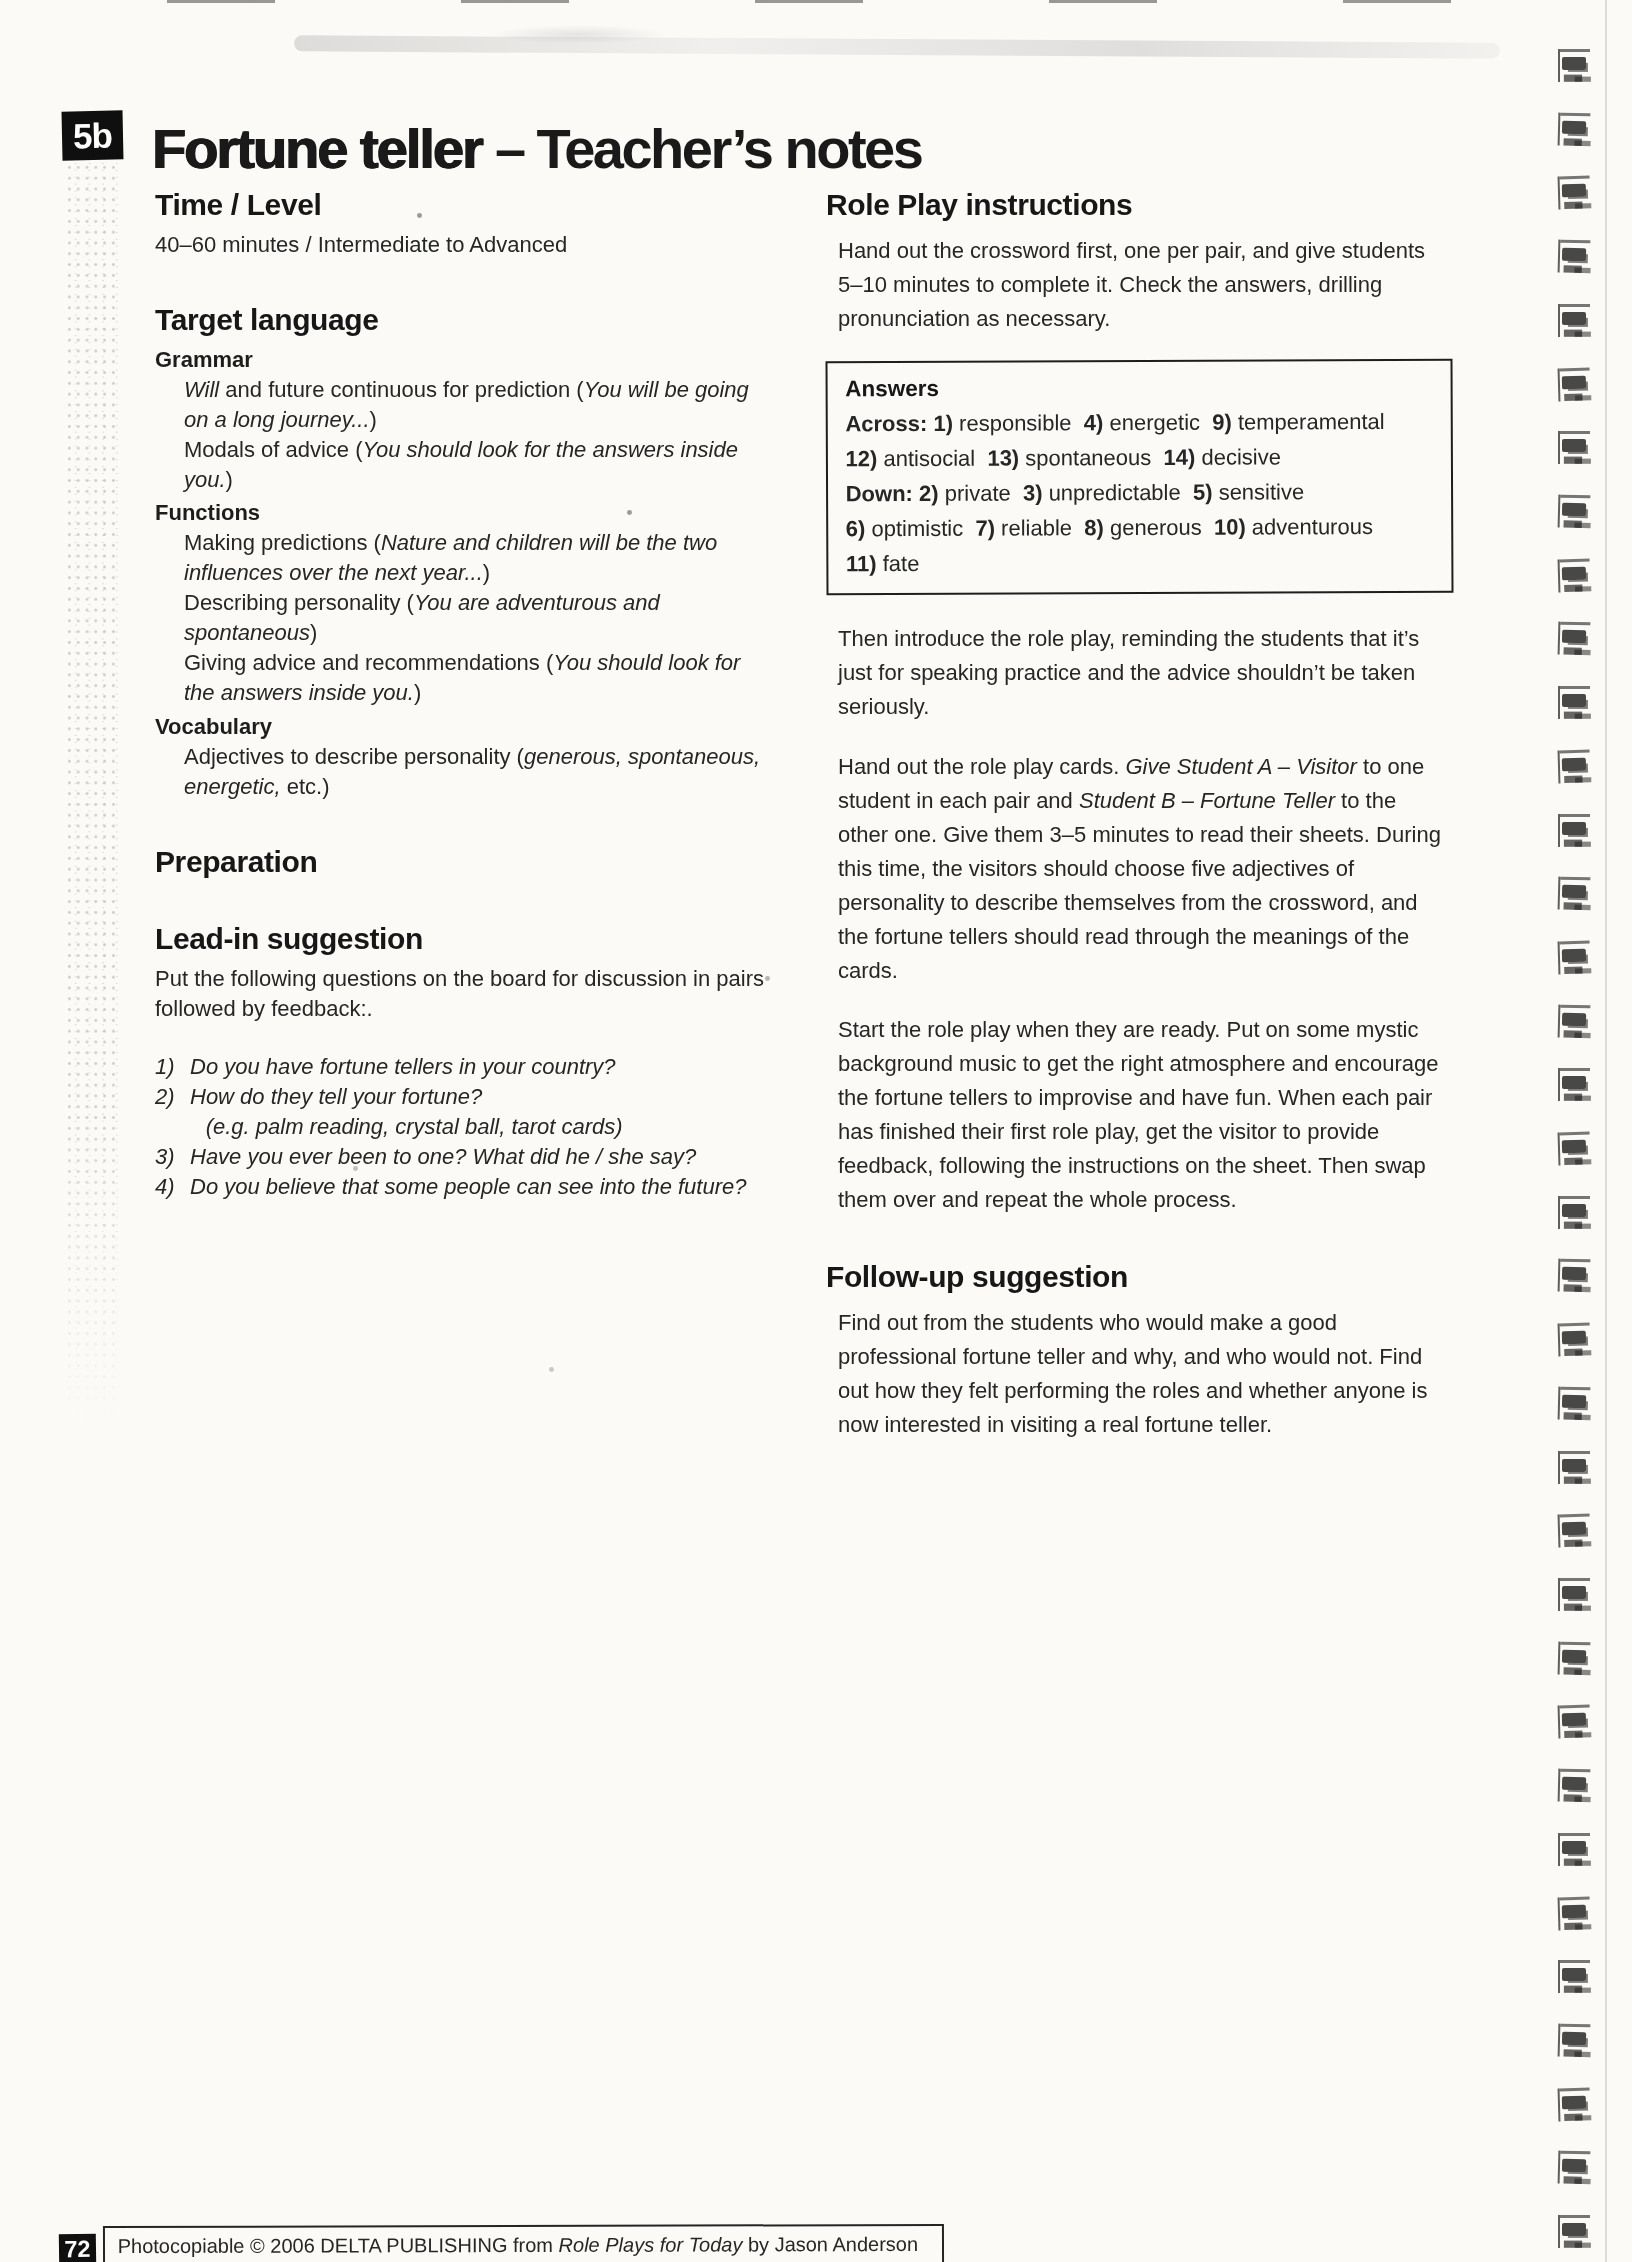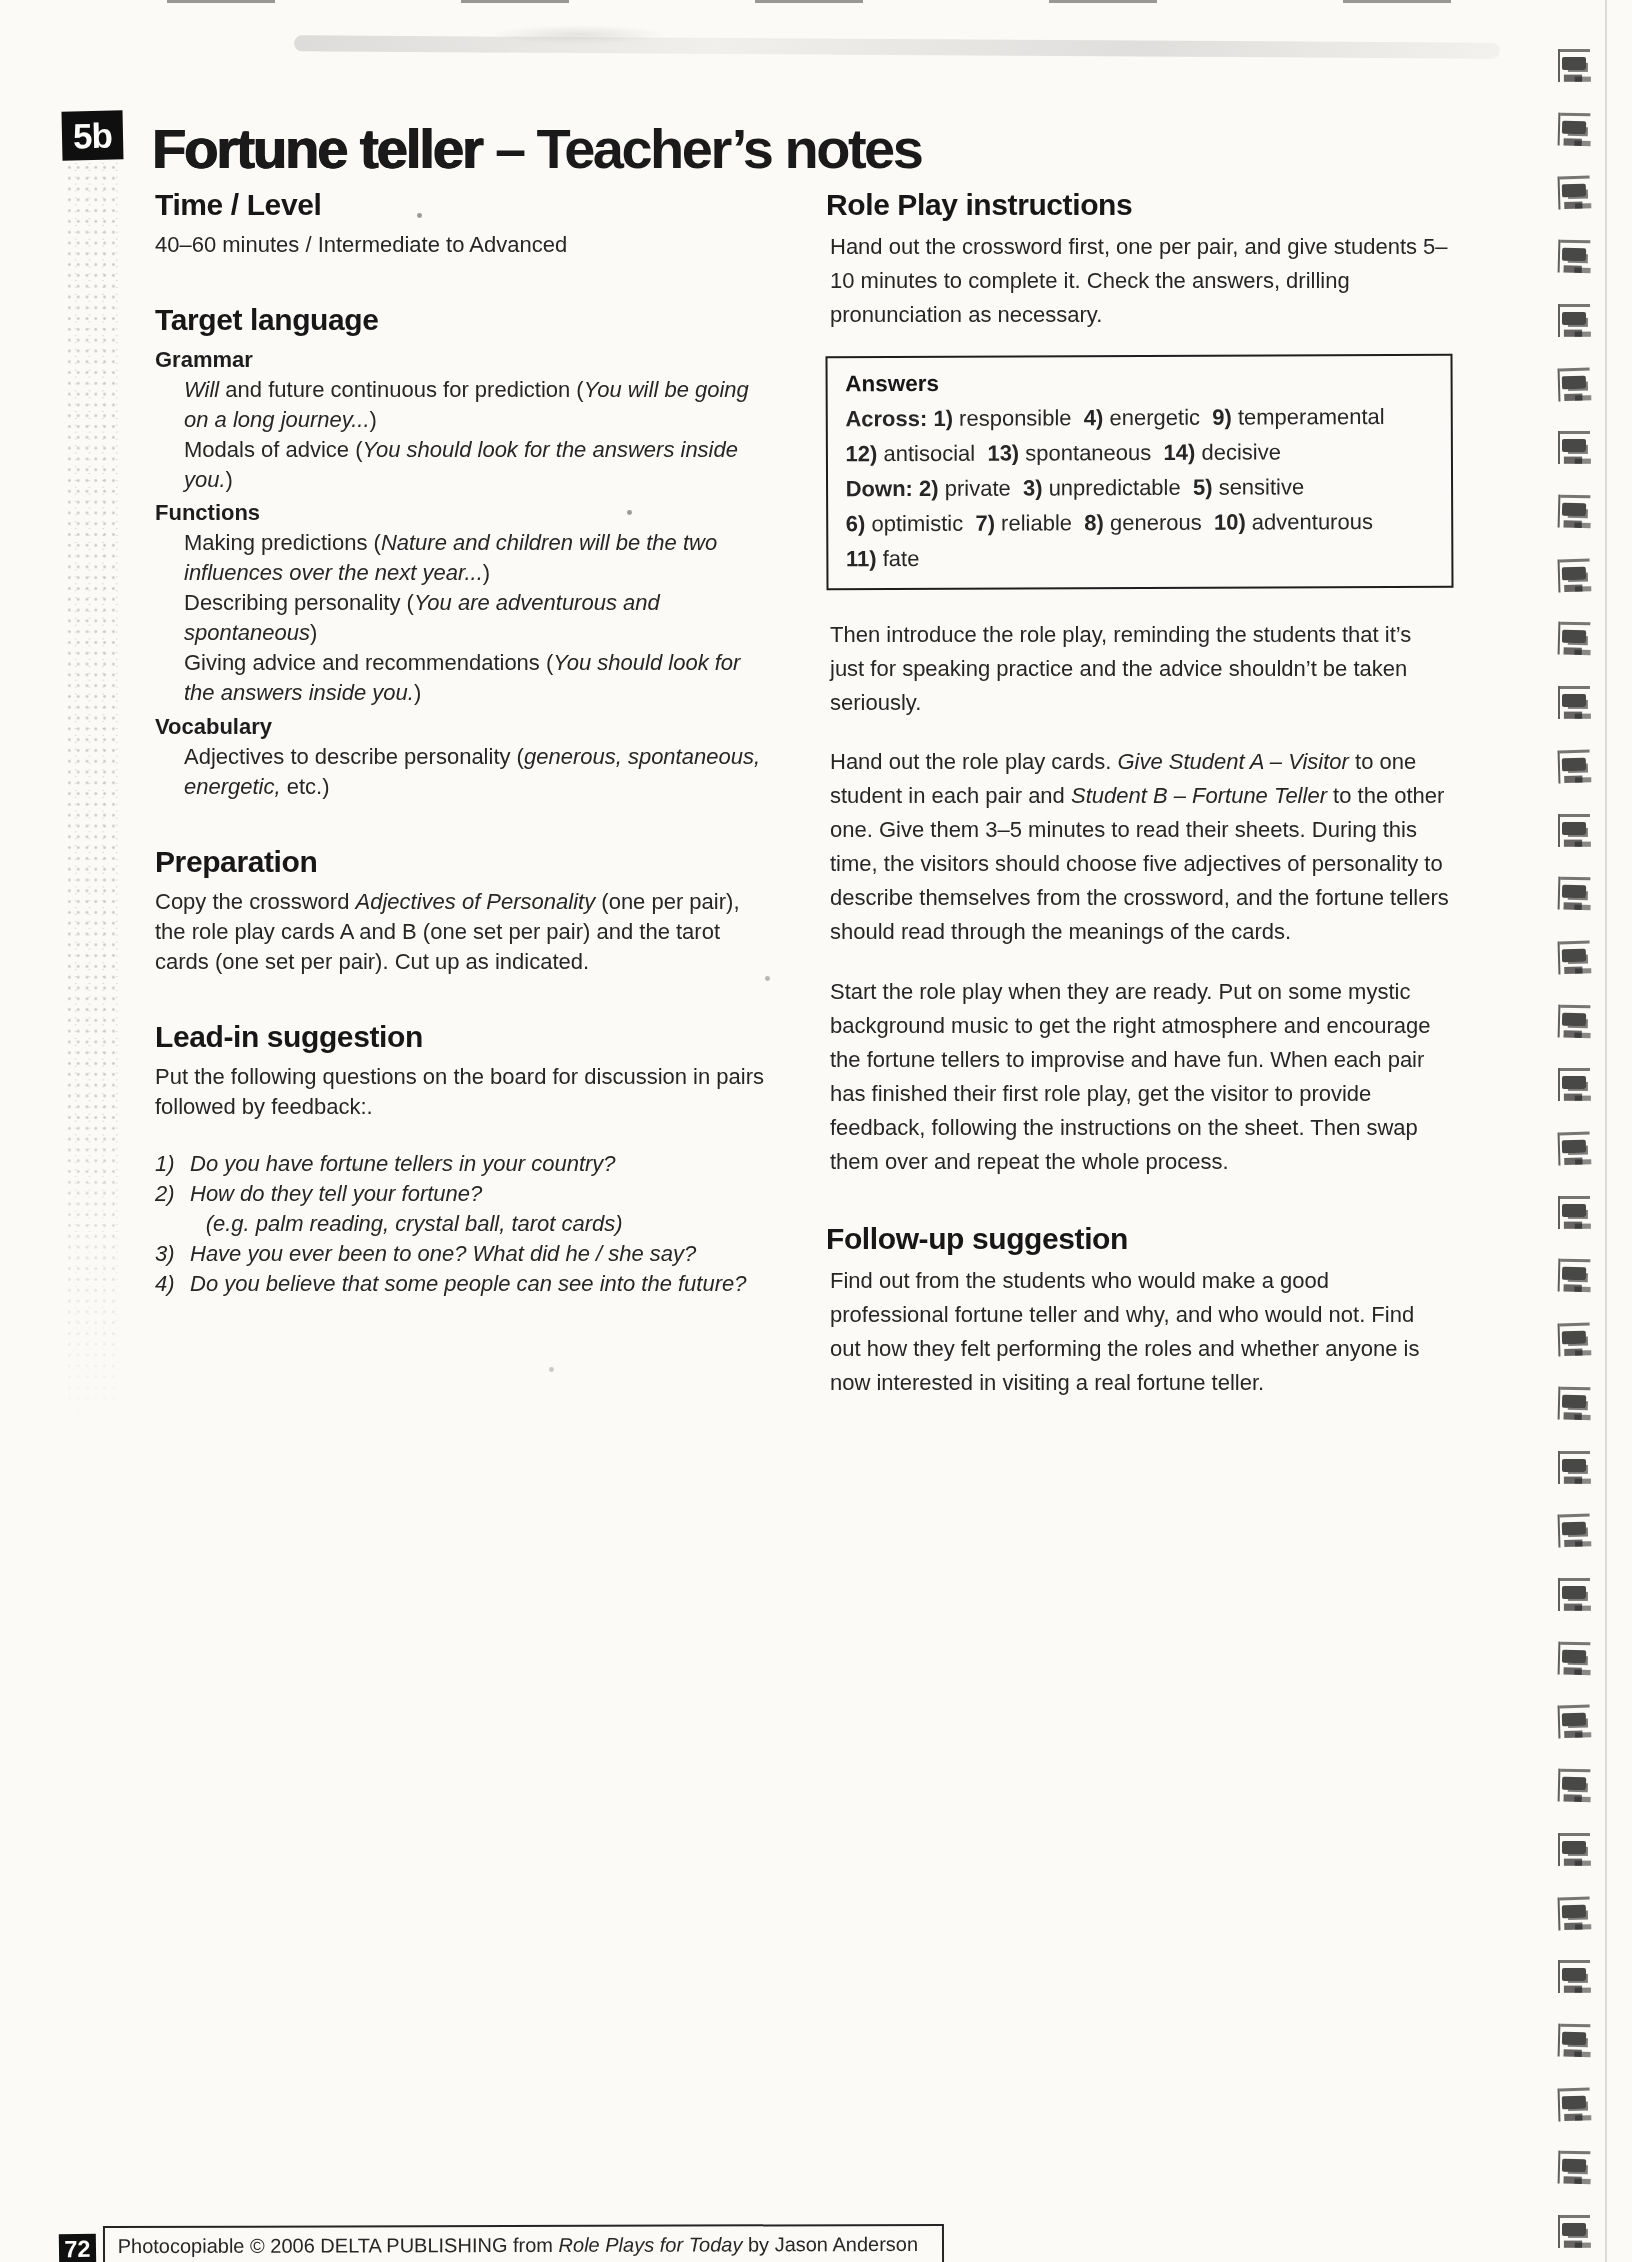--- a/index.html
+++ b/index.html
@@ -42,21 +42,21 @@
   .page-title{position:absolute;left:152px;top:100px;white-space:nowrap;
     font-size:56px;color:#1a1a1a;letter-spacing:-2px;margin-top:16px;}
   .title-heavy{font-weight:bold;text-shadow:0.8px 0 0 currentColor,-0.6px 0 0 currentColor;}
   .title-rest{font-weight:bold;letter-spacing:-2.5px;}
   
   .col{position:absolute;top:188px;}
   .col-left{left:155px;width:619px;}
   .col-right{left:826px;width:627px;}
   h2.sec{font-size:30px;font-weight:bold;color:#171717;margin:0 0 7.8px;letter-spacing:-0.4px;}
   .col-left p,.col-left .tl-item{font-size:22px;line-height:30px;margin:0;}
-  .col-right p{font-size:22px;line-height:34px;margin:4px;}
+  .col-right p{font-size:22px;line-height:34px;margin:12px;}
   .mt-sec{margin-top:43px;}
   .tl-label{font-size:22px;line-height:30px;font-weight:bold;color:#1d1d1d;margin-top:3.9px;}
   .tl-item{padding-left:29px;}
   .s-i{font-style:italic;}
   .s-b{font-weight:bold;}
   .lead-list{margin-top:27.4px;font-style:italic;}
   .lead-item{display:flex;font-size:22px;line-height:30px;}
   .lead-num{flex:none;width:35px;}
   .lead-sub{display:block;padding-left:15.7px;}
   
@@ -156,21 +156,20 @@
       </div>
 
       <div>
         <div class="tl-label">Vocabulary</div>
         <p class="tl-item"><span>Adjectives to describe personality (</span><span class="s-i">generous, spontaneous, energetic,</span><span> etc.)</span></p>
       </div>
     </section>
 
     <section class="mt-sec">
       <h2 class="sec">Preparation</h2>
-      <p><span>Copy the crossword </span><span class="s-i">Adjectives of Personality</span><span> (one per pair), the role play cards A and B (one set per pair) and the tarot cards (one set per pair). Cut up as indicated.</span></p>
     </section>
 
     <section class="mt-sec">
       <h2 class="sec">Lead-in suggestion</h2>
       <p>Put the following questions on the board for discussion in pairs followed by feedback:.</p>
       <div class="lead-list">
         <div class="lead-item">
           <span class="lead-num">1)</span>
           <span class="lead-text"><span>Do you have fortune tellers in your country?</span><span class="lead-sub"></span></span>
         </div>

